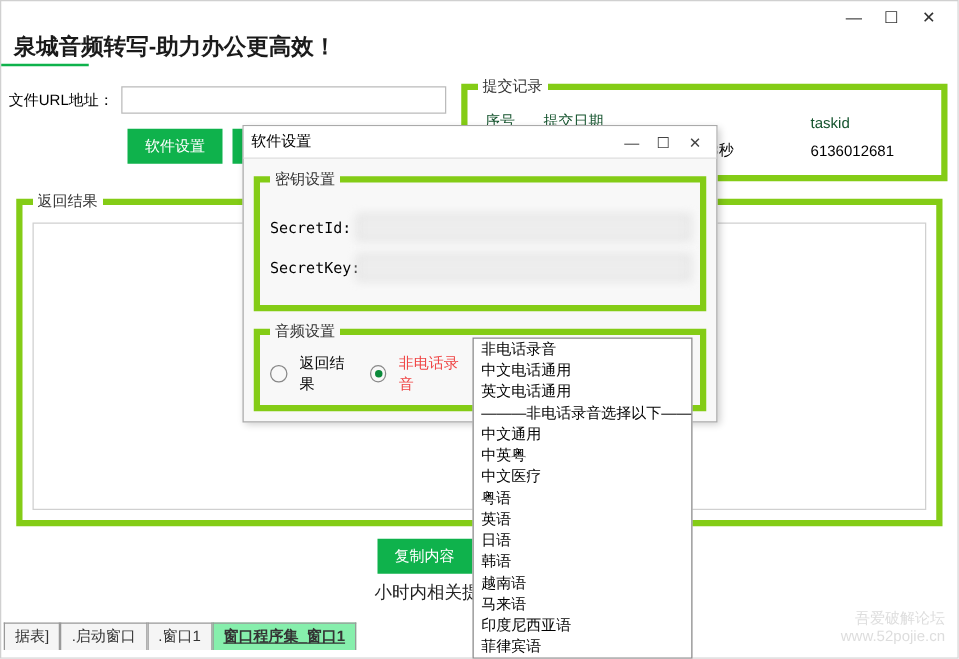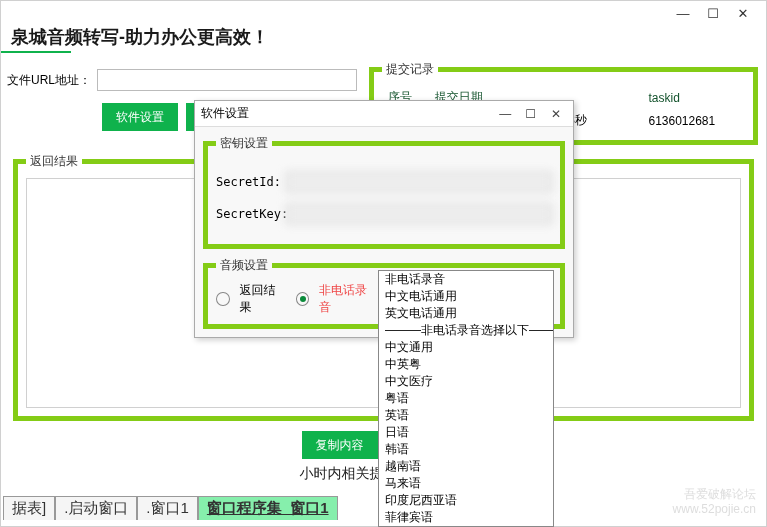--- a/index.html
+++ b/index.html
@@ -18,21 +18,21 @@
   .url-row input { flex: 1; height: 22px; border: 1px solid #bbb; padding: 0 4px; }
   .green-btn { background: #0fb24c; color: #fff; border: none; height: 28px; padding: 0 14px; cursor: pointer; font-size: 12px; }
   .btn-row { display: flex; gap: 8px; justify-content: center; margin-top: 4px; }
   .table { width: 100%; border-collapse: collapse; }
   .table th, .table td { text-align: left; padding: 3px 6px; font-size: 12px; }
   .table th { font-weight: normal; color: #14532d; }
   .result-area { margin: 8px 10px; }
   .result-box { border: 1px solid #d0d0d0; height: 230px; background: #fff; }
   .notice { text-align: center; padding: 6px; color: #222; font-size: 14px; }
   .bottom-tabs { position: absolute; left: 2px; bottom: 6px; display: flex; align-items: center; gap: 0; }
-  .tab { border: 1px solid #999; border-bottom: none; padding: 2px 8px; background: #f5f5f5; font-size: 15px; color: #333; }
+  .tab { border: 1px solid #999; border-bottom: none; padding: 2px 8px; background: #f5f5f5; font-size: 12px; color: #333; }
   .tab.active { font-weight: bold; text-decoration: underline; background: #86efac; }
   .watermark { position: absolute; right: 10px; bottom: 10px; color: rgba(180,180,180,0.45); font-size: 13px; text-align: right; line-height: 1.2; }
 
   .dialog { position: absolute; left: 194px; top: 100px; width: 380px; background: #f8f8f8; border: 1px solid #aaa; box-shadow: 2px 2px 6px rgba(0,0,0,0.2); z-index: 10; }
   .dialog .dlg-title { display: flex; align-items: center; justify-content: space-between; padding: 4px 6px; background: #fff; border-bottom: 1px solid #ddd; }
   .dialog .dlg-title .dlg-btns span { display: inline-block; width: 22px; text-align: center; color: #444; }
   .dialog fieldset { margin: 8px; }
   .field-row { display: flex; align-items: center; gap: 4px; margin: 12px 0; }
   .field-row label { width: 66px; font-family: Consolas, monospace; }
   .field-row input { flex: 1; height: 20px; border: 1px solid #bbb; background: #eee; }

